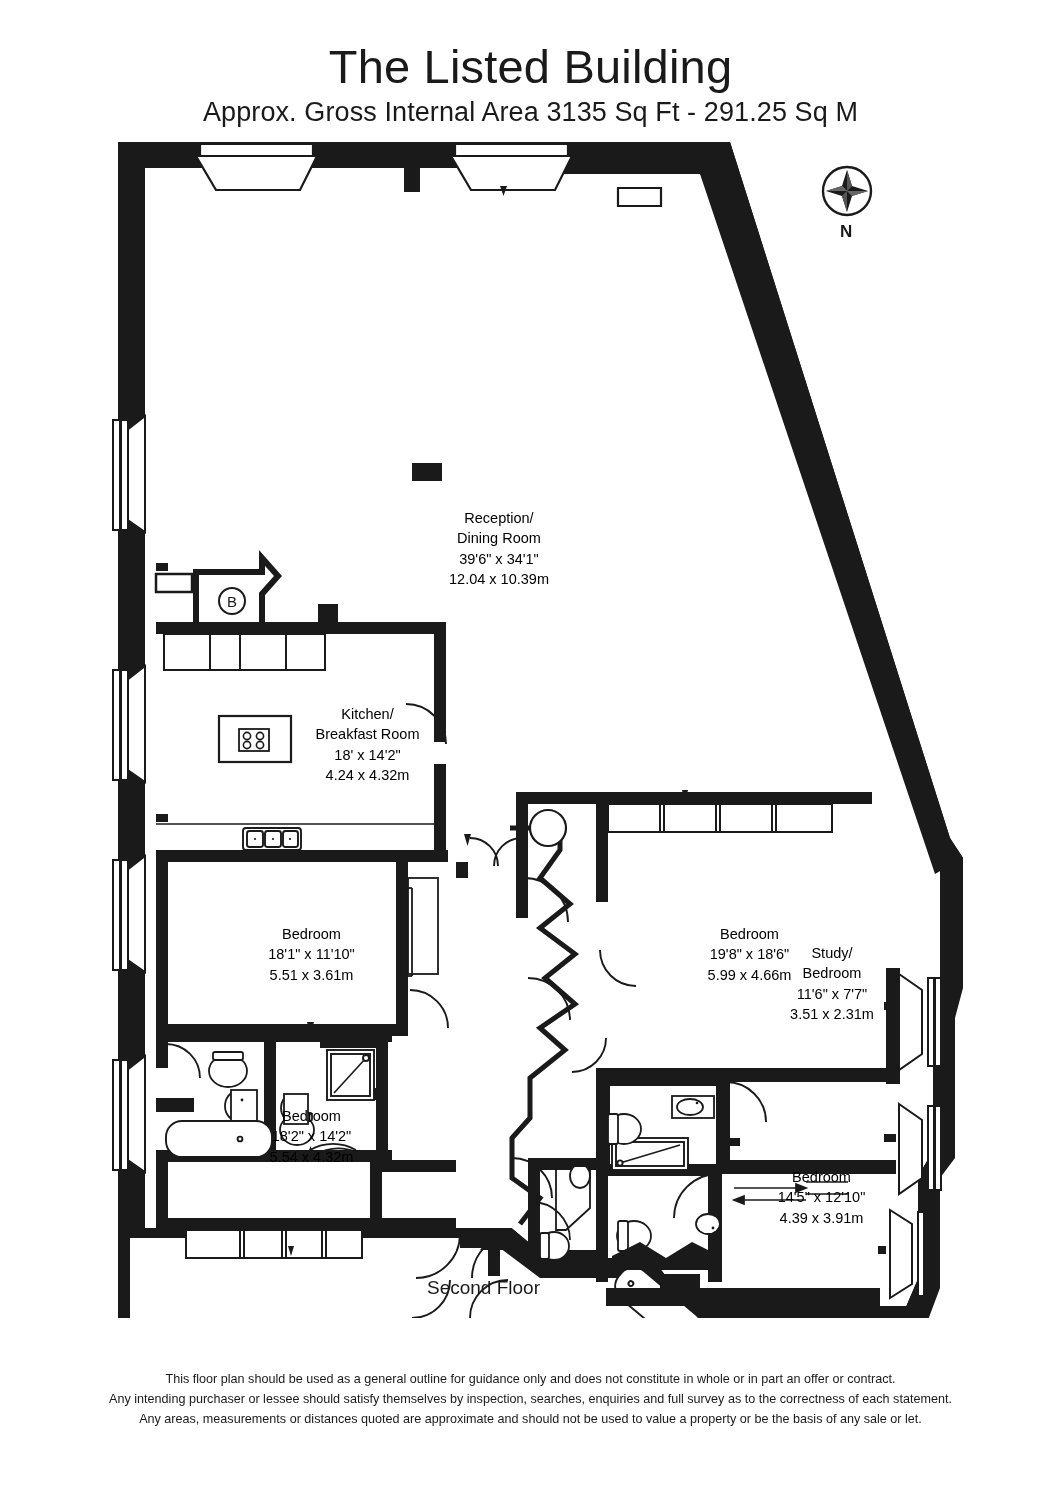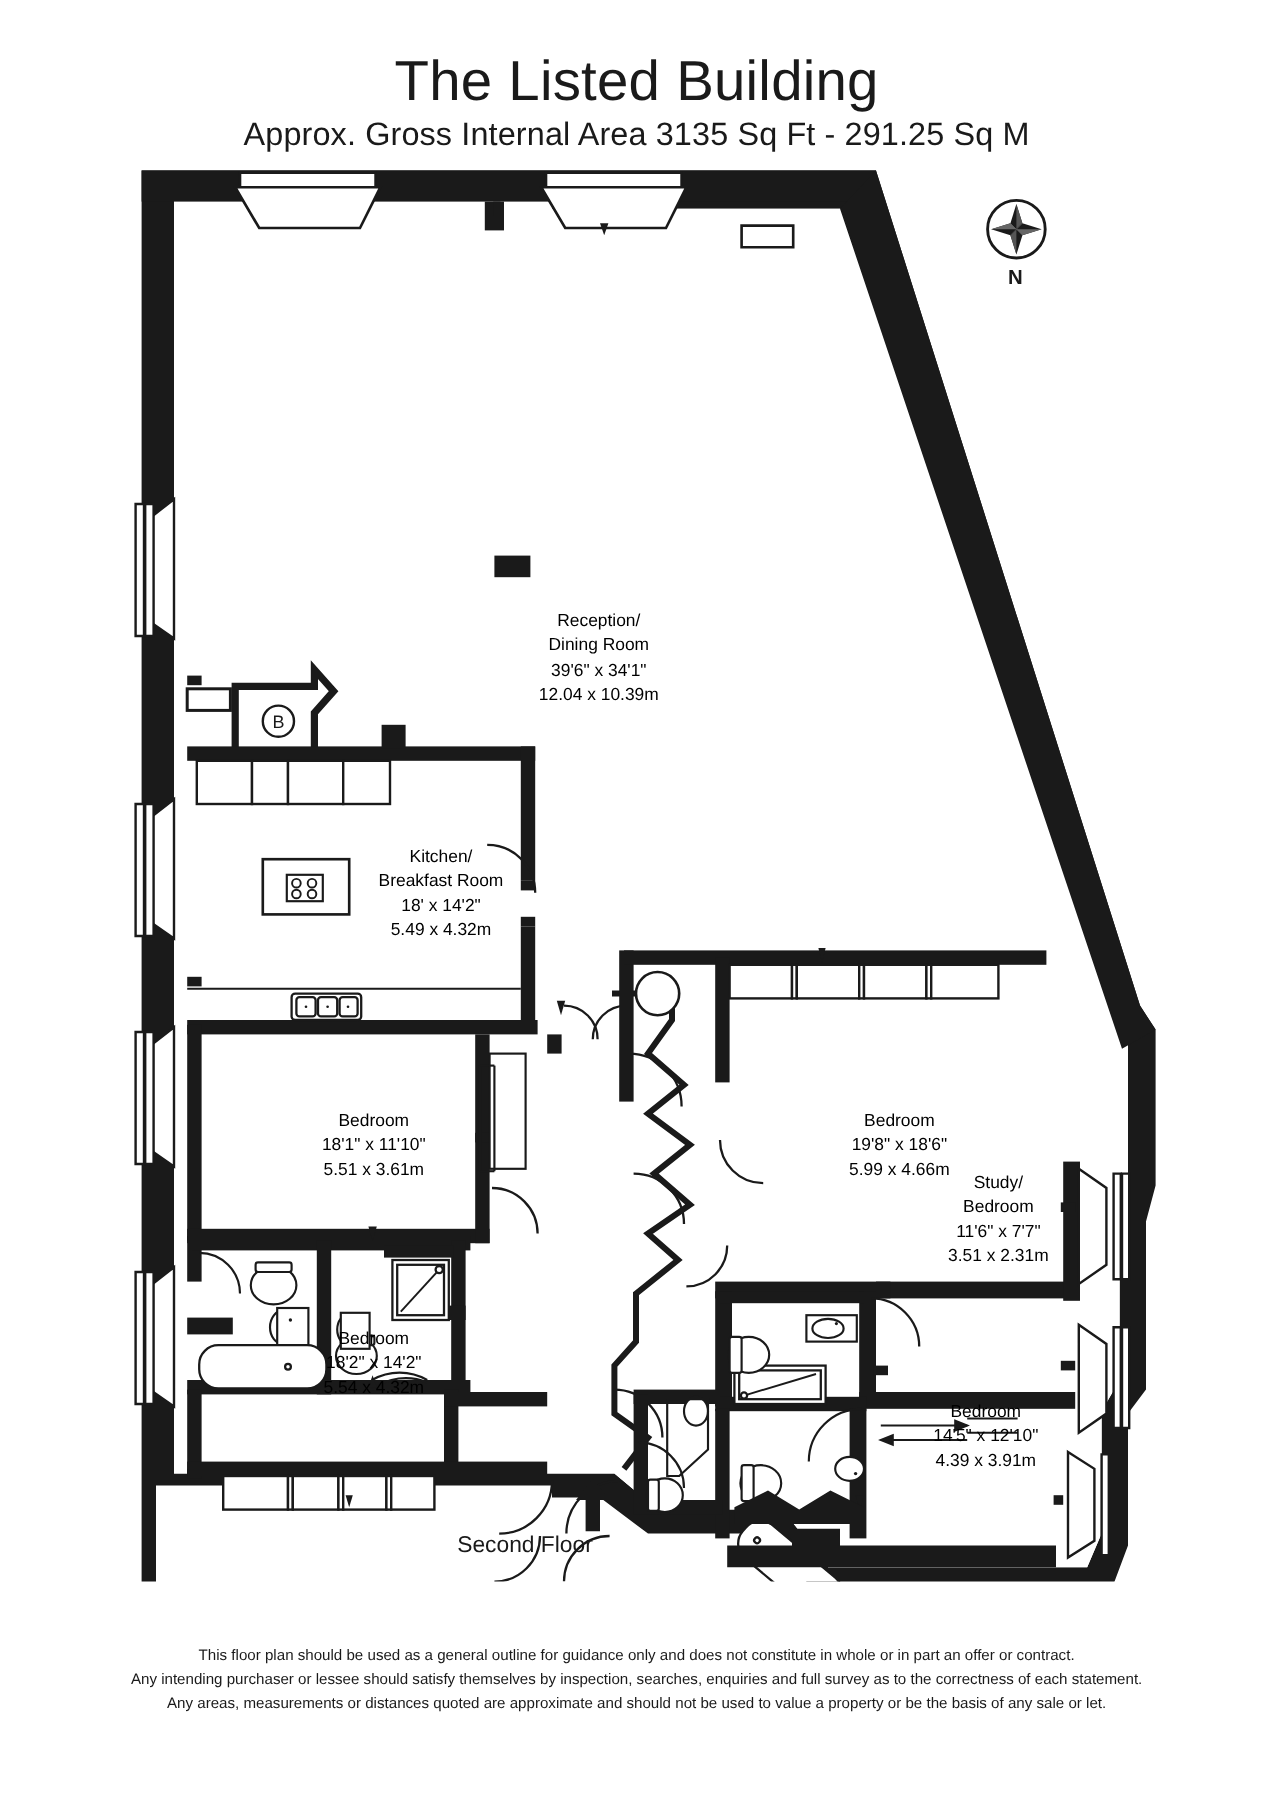--- a/index.html
+++ b/index.html
@@ -70,20 +70,21 @@
   .room-label .d2 { display: block; }
 
   
   .floor-name {
     position: absolute;
     top: 1277px;
     left: 0;
     width: 875px;
     text-align: center;
     font-size: 19px;
+    padding-left: 46px;
   }
   .illus {
     position: absolute;
     top: 1312px;
     left: 0;
     width: 1061px;
     text-align: center;
     font-size: 22px;
   }
   .disclaimer {
@@ -543,36 +544,36 @@
       <span class="nm">Reception/</span>
       <span class="nm">Dining Room</span>
       <span class="d1">39'6" x 34'1"</span>
       <span class="d2">12.04 x 10.39m</span>
     </div>
 
     <div class="room-label" style="left:280px; top:566px; width:175px;">
       <span class="nm">Kitchen/</span>
       <span class="nm">Breakfast Room</span>
       <span class="d1">18' x 14'2"</span>
-      <span class="d2">5.49 x 4.32m</span>
+      <span class="d2">4.24 x 4.32m</span>
     </div>
 
     <div class="room-label" style="left:224px; top:786px; width:175px;">
       <span class="nm">Bedroom</span>
       <span class="d1">18'1" x 11'10"</span>
       <span class="d2">5.51 x 3.61m</span>
     </div>
 
     <div class="room-label" style="left:662px; top:786px; width:175px;">
       <span class="nm">Bedroom</span>
       <span class="d1">19'8" x 18'6"</span>
       <span class="d2">5.99 x 4.66m</span>
     </div>
 
-    <div class="room-label" style="left:752px; top:838px; width:160px;">
+    <div class="room-label" style="left:752px; top:805px; width:160px;">
       <span class="nm">Study/</span>
       <span class="nm">Bedroom</span>
       <span class="d1">11'6" x 7'7"</span>
       <span class="d2">3.51 x 2.31m</span>
     </div>
 
     <div class="room-label" style="left:224px; top:968px; width:175px;">
       <span class="nm">Bedroom</span>
       <span class="d1">18'2" x 14'2"</span>
       <span class="d2">5.54 x 4.32m</span>

